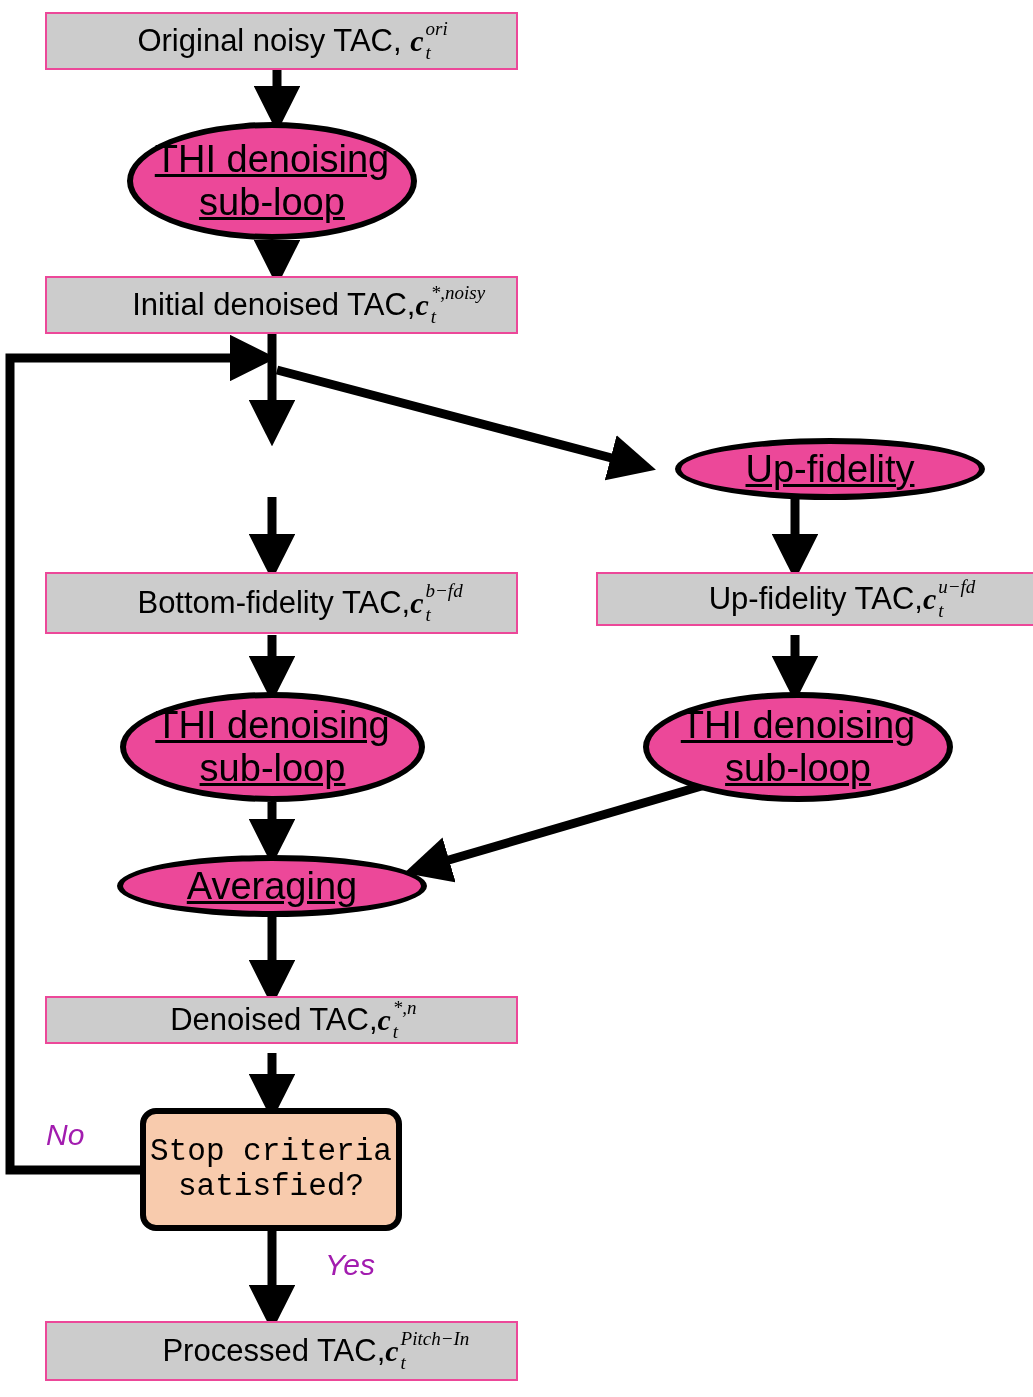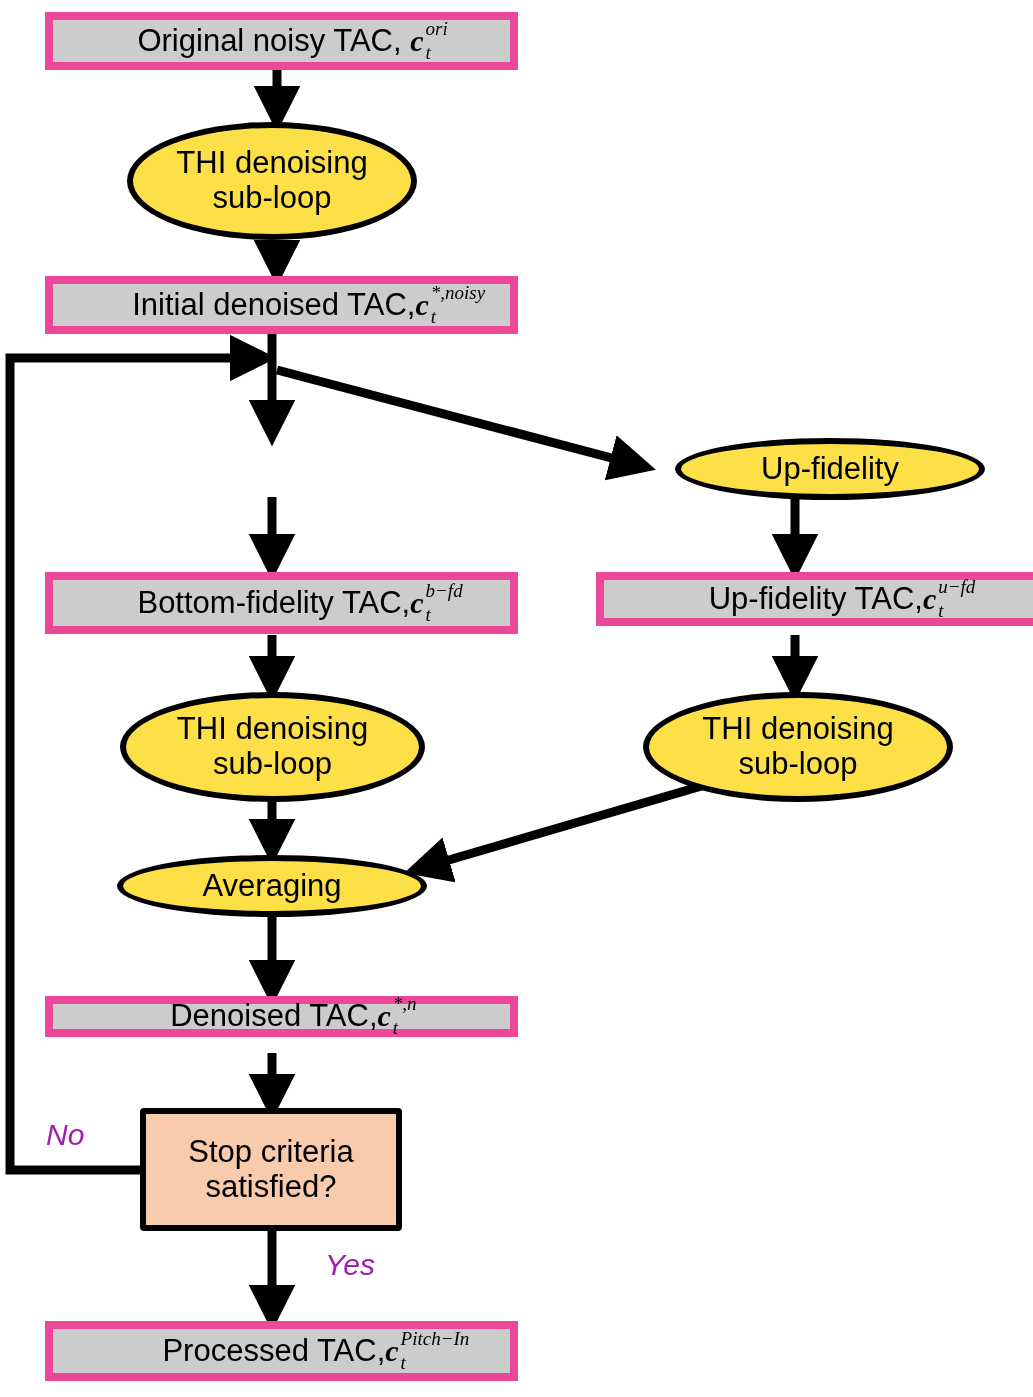--- a/index.html
+++ b/index.html
@@ -30,34 +30,36 @@
     box-sizing: border-box;
     display: flex;
     align-items: center;
     justify-content: center;
     text-align: center;
     color: #000000;
     line-height: 1.12;
   }
   .rect-node {
     background: #cccccc;
-    border: 8px solid #ec4899;
+    border: 2px solid #ec4899;
     font-size: 31px;
   }
   .ellipse-node {
-    background: #fde047;
+    background: #ec4899;
     border: 6px solid #000000;
     border-radius: 50%;
-    font-size: 31px;
+    font-size: 38px;
+    text-decoration: underline;
   }
   .decision-node {
     background: #f8cbad;
     border: 6px solid #000000;
-    border-radius: 4px;
+    border-radius: 16px;
     font-size: 31px;
+    font-family: Liberation Mono, monospace;
   }
   .edge-label {
     position: absolute;
     font-size: 30px;
     font-style: italic;
     color: #a21caf;
     white-space: nowrap;
   }
   .lbl {
     display: block;
@@ -183,21 +185,21 @@
 
   <div class="node ellipse-node twoline" style="left:643px; top:692px; width:310px; height:110px;">
     <span class="lbl">THI denoising</span>
     <span class="lbl">sub-loop</span>
   </div>
 
   <div class="node ellipse-node" style="left:117px; top:855px; width:310px; height:62px;">
     <span class="lbl">Averaging</span>
   </div>
 
-  <div class="node rect-node" style="left:45px; top:996px; width:473px; height:41px;">
+  <div class="node rect-node" style="left:45px; top:996px; width:473px; height:48px;">
     <span class="lbl">
       <span>Denoised TAC,</span><span class="mvar"><span>c</span><span class="msup">*,n</span><span class="msub">t</span></span>
     </span>
   </div>
 
   <div class="node decision-node twoline" style="left:140px; top:1108px; width:262px; height:123px;">
     <span class="lbl">Stop criteria</span>
     <span class="lbl">satisfied?</span>
   </div>
 

